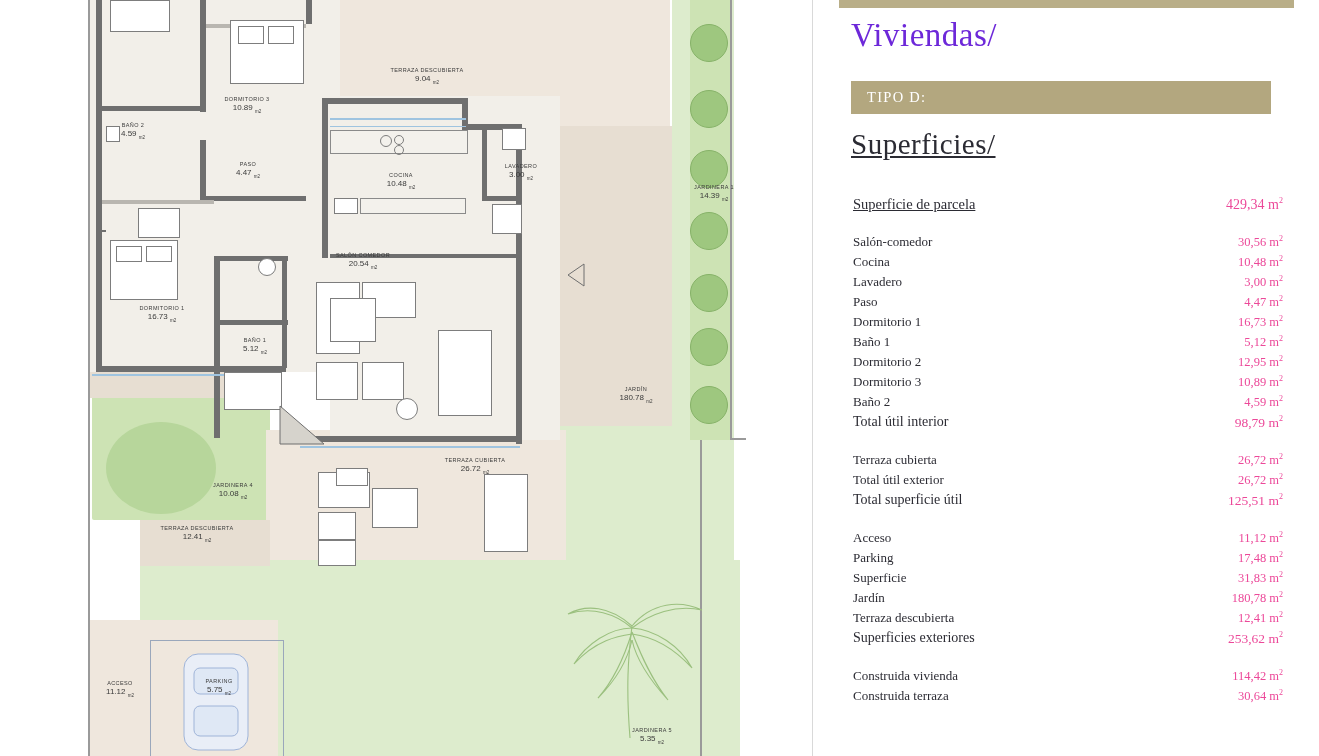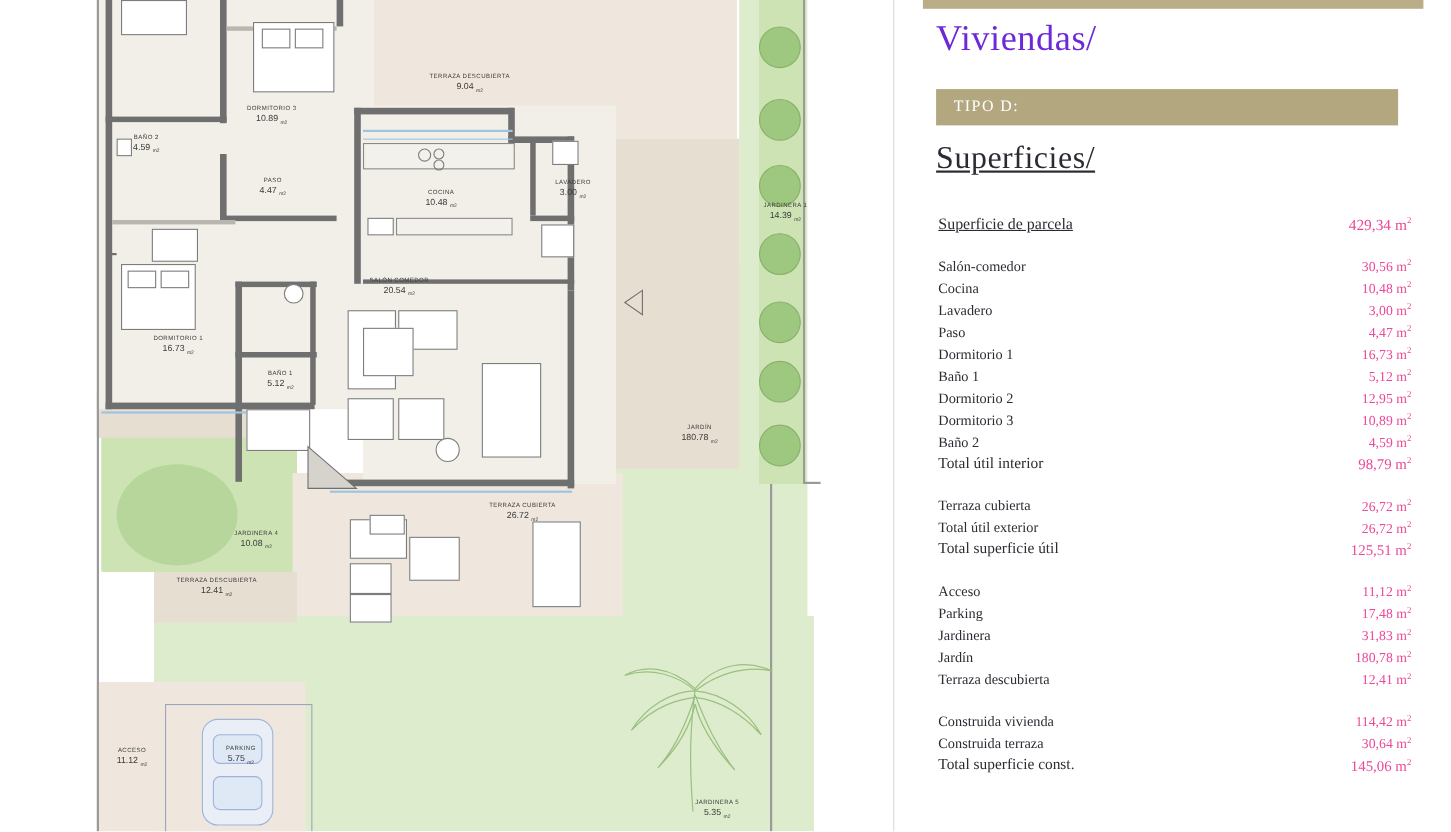--- a/index.html
+++ b/index.html
@@ -340,39 +340,39 @@
         <div class="gap"></div>
         <div class="row">
           <span class="n">Acceso</span>
           <span class="v"><span>11,12 m</span><sup class="m">2</sup></span>
         </div>
         <div class="row">
           <span class="n">Parking</span>
           <span class="v"><span>17,48 m</span><sup class="m">2</sup></span>
         </div>
         <div class="row">
-          <span class="n">Jardinera</span>
+          <span class="n">Superficie</span>
           <span class="v"><span>31,83 m</span><sup class="m">2</sup></span>
         </div>
         <div class="row">
           <span class="n">Jardín</span>
           <span class="v"><span>180,78 m</span><sup class="m">2</sup></span>
         </div>
         <div class="row">
           <span class="n">Terraza descubierta</span>
           <span class="v"><span>12,41 m</span><sup class="m">2</sup></span>
         </div>
+        <div class="row big">
+          <span class="n">Superficies exteriores</span>
+          <span class="v"><span>253,62 m</span><sup class="m">2</sup></span>
+        </div>
         <div class="gap"></div>
         <div class="row">
           <span class="n">Construida vivienda</span>
           <span class="v"><span>114,42 m</span><sup class="m">2</sup></span>
         </div>
         <div class="row">
           <span class="n">Construida terraza</span>
           <span class="v"><span>30,64 m</span><sup class="m">2</sup></span>
-        </div>
-        <div class="row big">
-          <span class="n">Total superficie const.</span>
-          <span class="v"><span>145,06 m</span><sup class="m">2</sup></span>
         </div>
       </div>
   </div>
 </div>
 
 </body></html>

